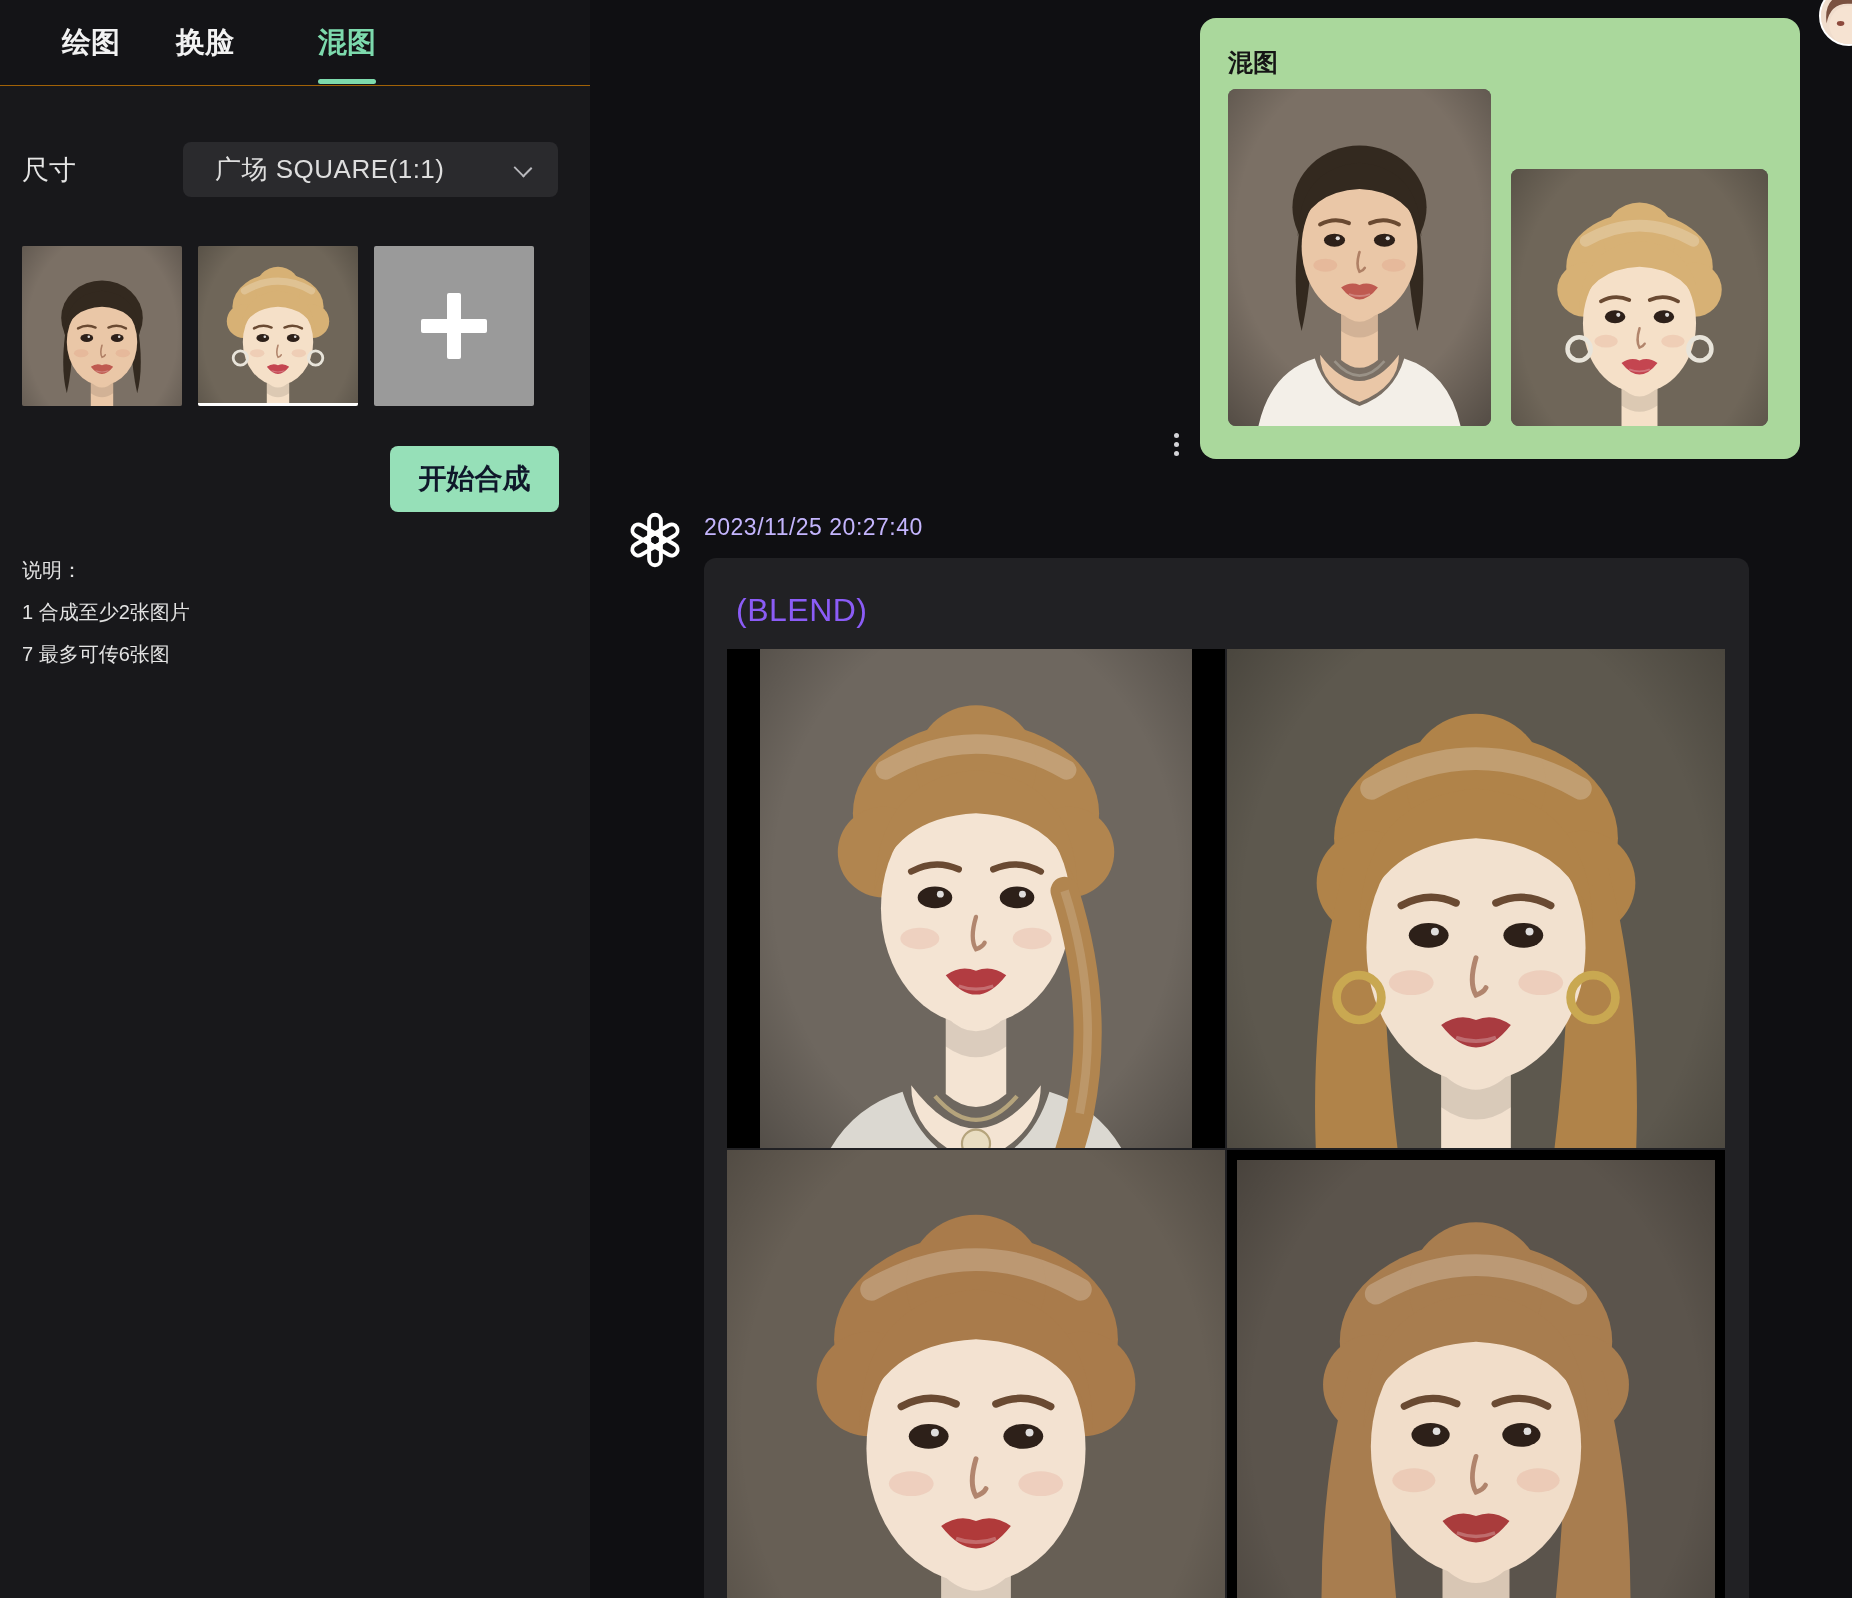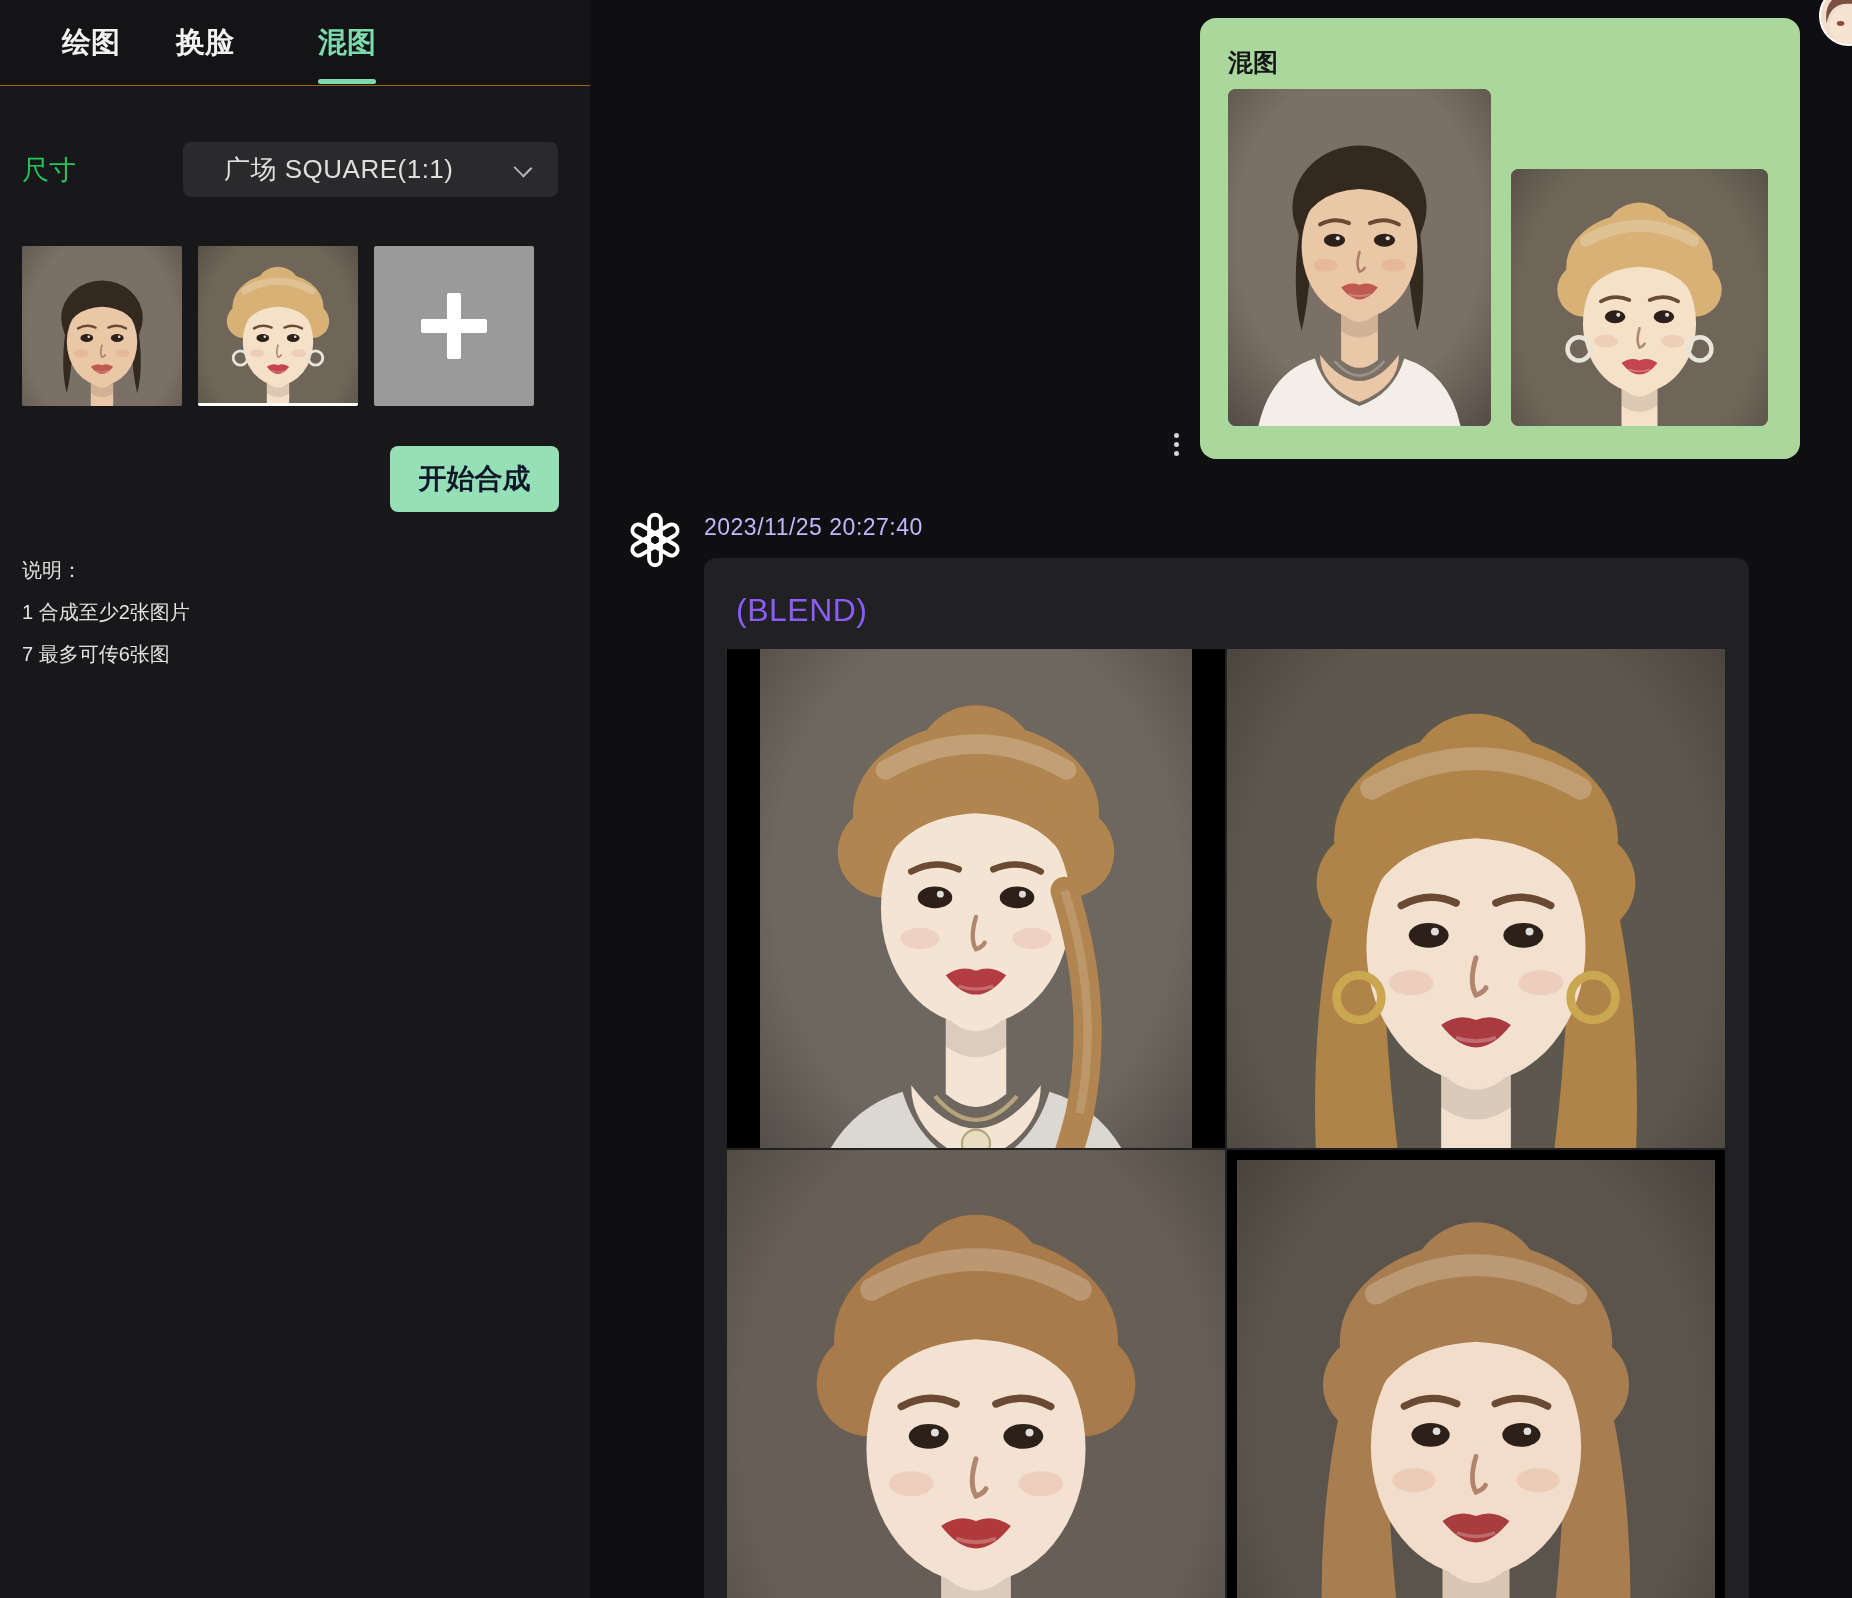--- a/index.html
+++ b/index.html
@@ -9,22 +9,22 @@
 
   
   .sidebar { position:absolute; left:0; top:0; width:590px; height:100%; background:var(--sidebar-bg,#18181b); }
   .tabbar { position:relative; height:86px; background:#141417; border-bottom:1px solid #a16207; }
   .tab { position:absolute; top:0; height:85px; display:flex; align-items:center; font-size:29px; font-weight:600; color:#f2f2f2; cursor:pointer; }
   .tab-1 { left:62px; } .tab-2 { left:176px; } .tab-3 { left:318px; }
   .tab.active { color:var(--accent-green,#7ddaad); }
   .tab.active::after { content:""; position:absolute; left:0; right:0; bottom:1px; height:5px; border-radius:3px; background:var(--accent-green,#7ddaad); }
 
   .size-row { position:absolute; left:0; top:142px; width:590px; height:55px; }
-  .size-label { position:absolute; left:22px; top:50%; transform:translateY(-50%); font-size:27px; color:#22c55e; }
-  .dropdown { position:absolute; left:183px; top:0; width:375px; height:55px; background:#2a2a2d; border-radius:8px; display:flex; align-items:center; padding:0 41px; cursor:pointer; }
+  .size-label { position:absolute; left:22px; top:50%; transform:translateY(-50%); font-size:27px; color:#e5e5e5; }
+  .dropdown { position:absolute; left:183px; top:0; width:375px; height:55px; background:#2a2a2d; border-radius:8px; display:flex; align-items:center; padding:0 32px; cursor:pointer; }
   .dropdown-value { font-size:26px; color:#dedede; letter-spacing:0.5px; }
   .chevron { position:absolute; right:28px; top:19px; width:14px; height:14px; border-right:2px solid #b9b9bd; border-bottom:2px solid #b9b9bd; transform:rotate(45deg) scale(1,0.9); transform-origin:center; }
 
   .thumbs { position:absolute; left:22px; top:246px; display:flex; gap:16px; }
   .thumb { position:relative; width:160px; height:160px; overflow:hidden; background:#333; border-radius:2px; }
   .thumb .portrait, .cell .portrait, .bubble-img .portrait { position:absolute; inset:0; }
   .portrait svg { width:100%; height:100%; display:block; }
   .thumb-underline { position:absolute; left:0; right:0; bottom:0; height:3px; background:#ffffff; }
   .add-tile { position:relative; width:160px; height:160px; background:#9a9a9a; border-radius:2px; cursor:pointer; }
   .plus { position:absolute; left:50%; top:50%; width:66px; height:66px; transform:translate(-50%,-50%); }

